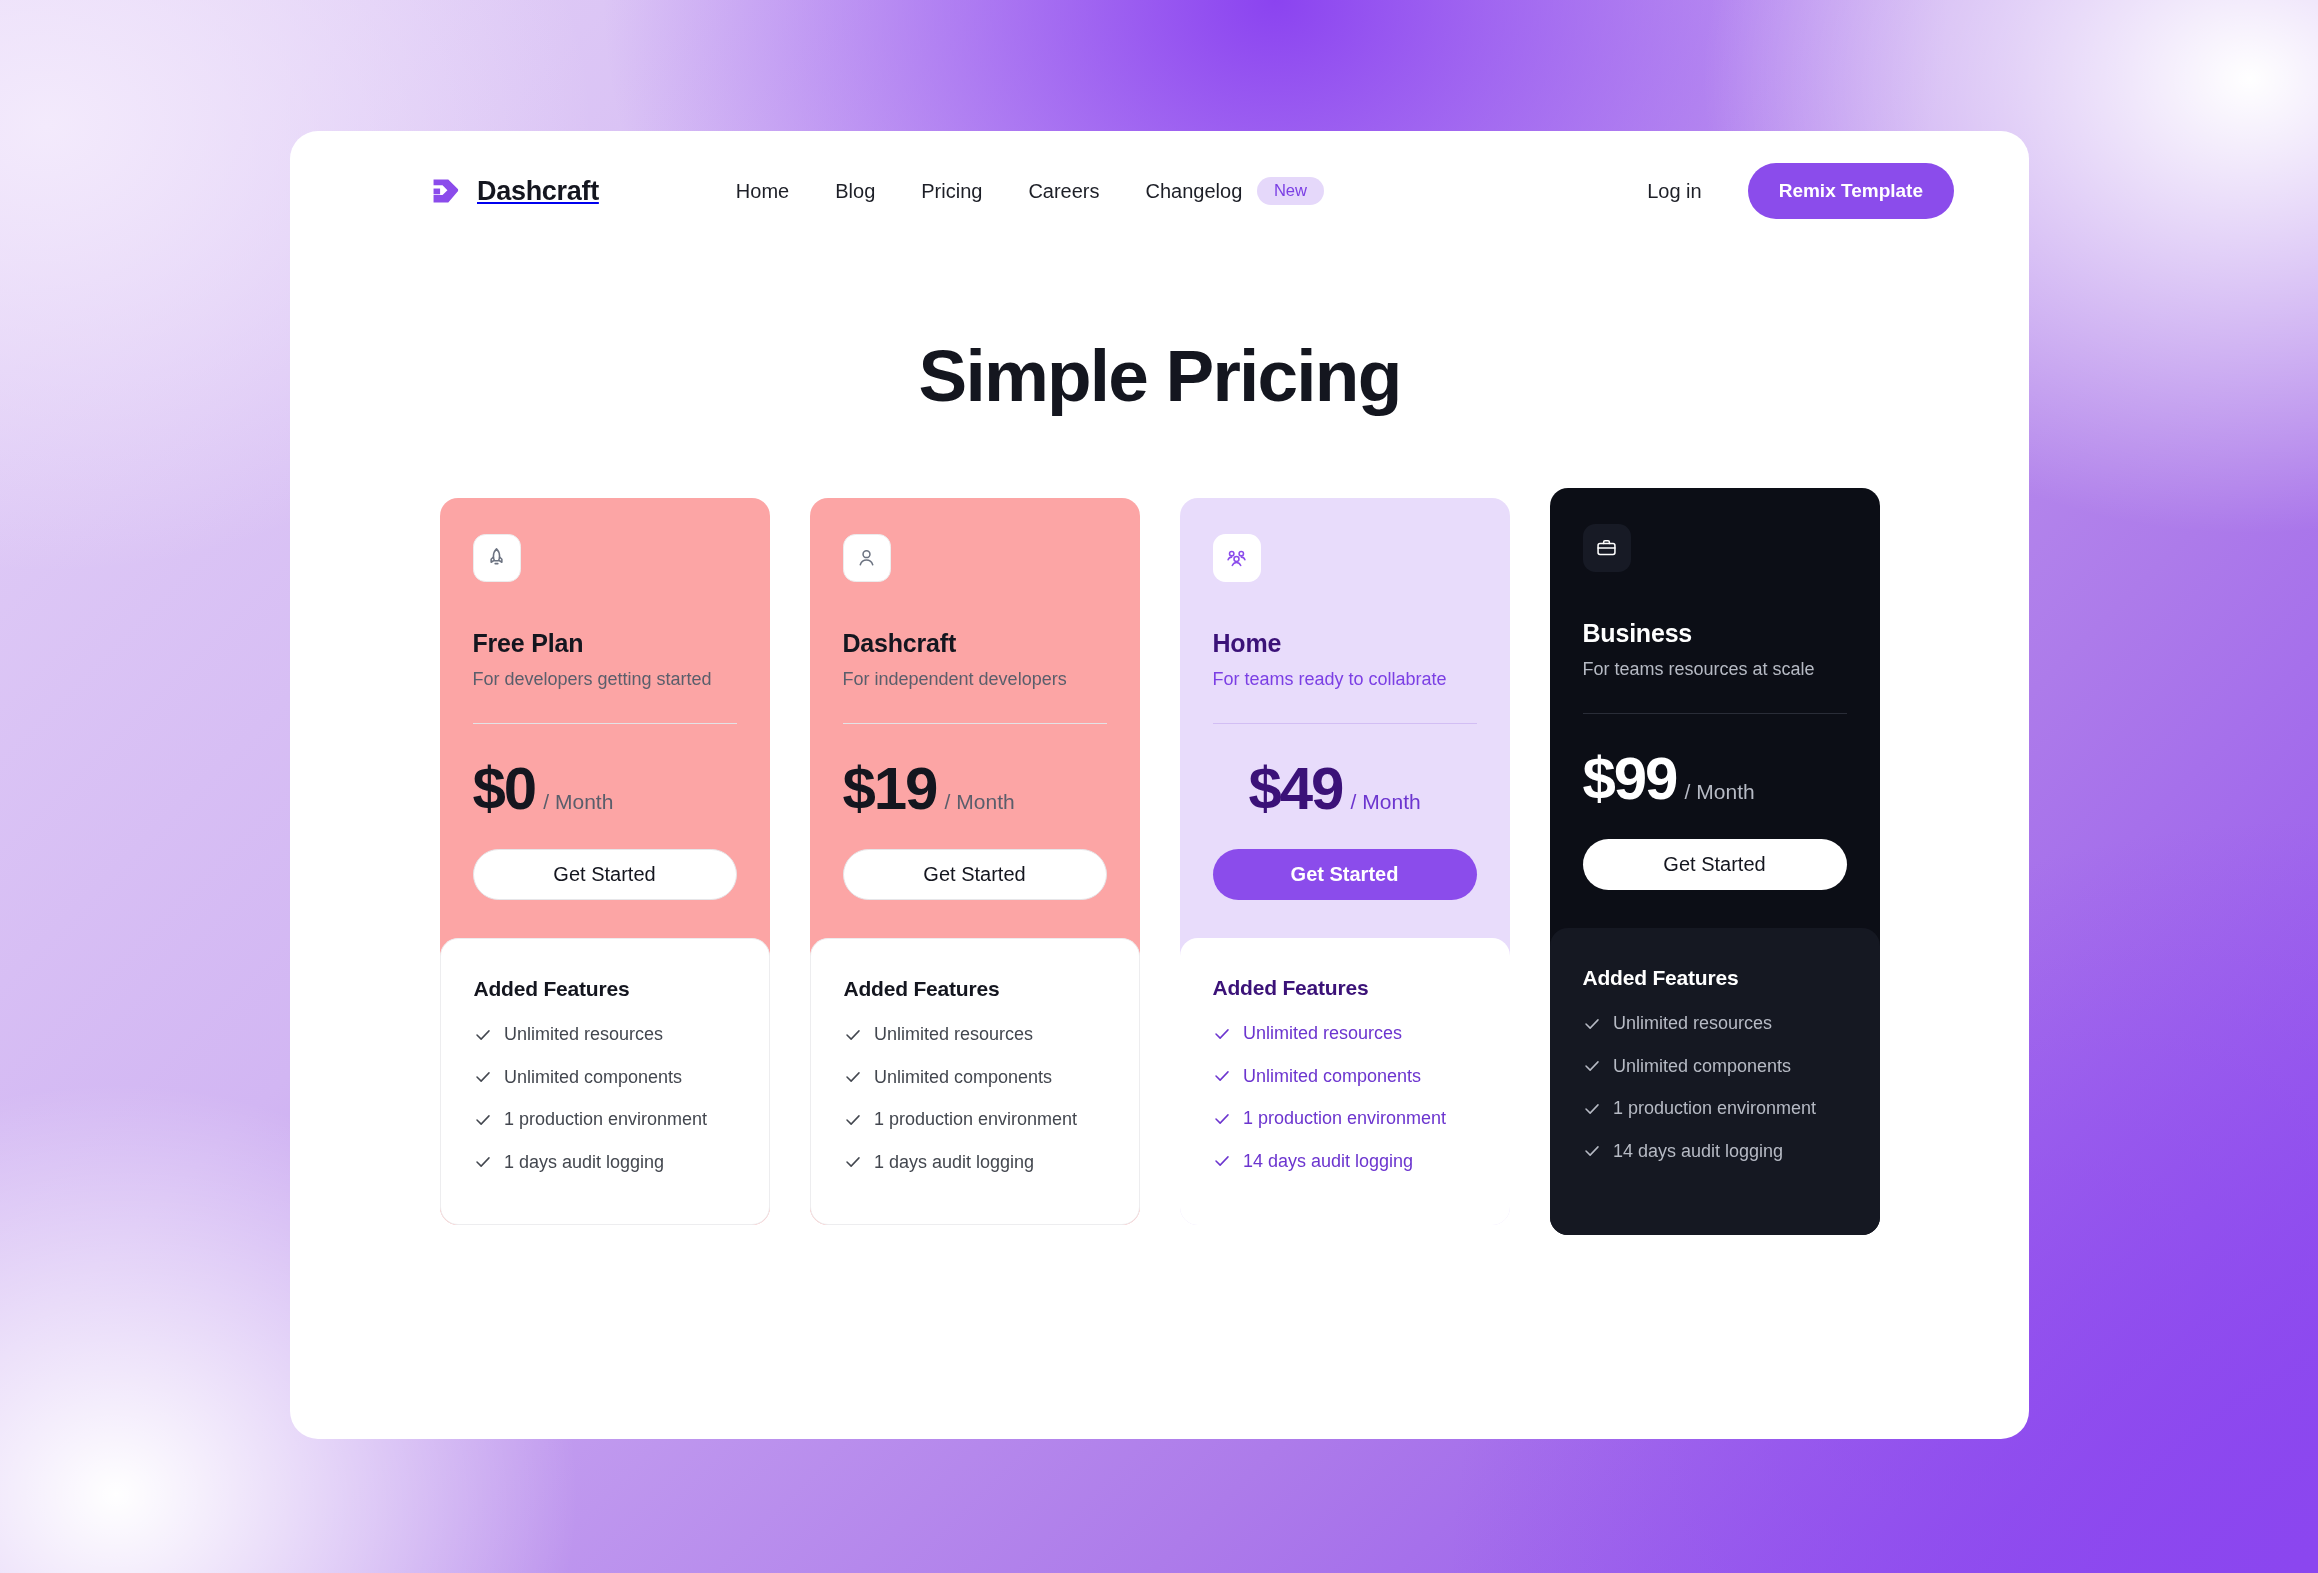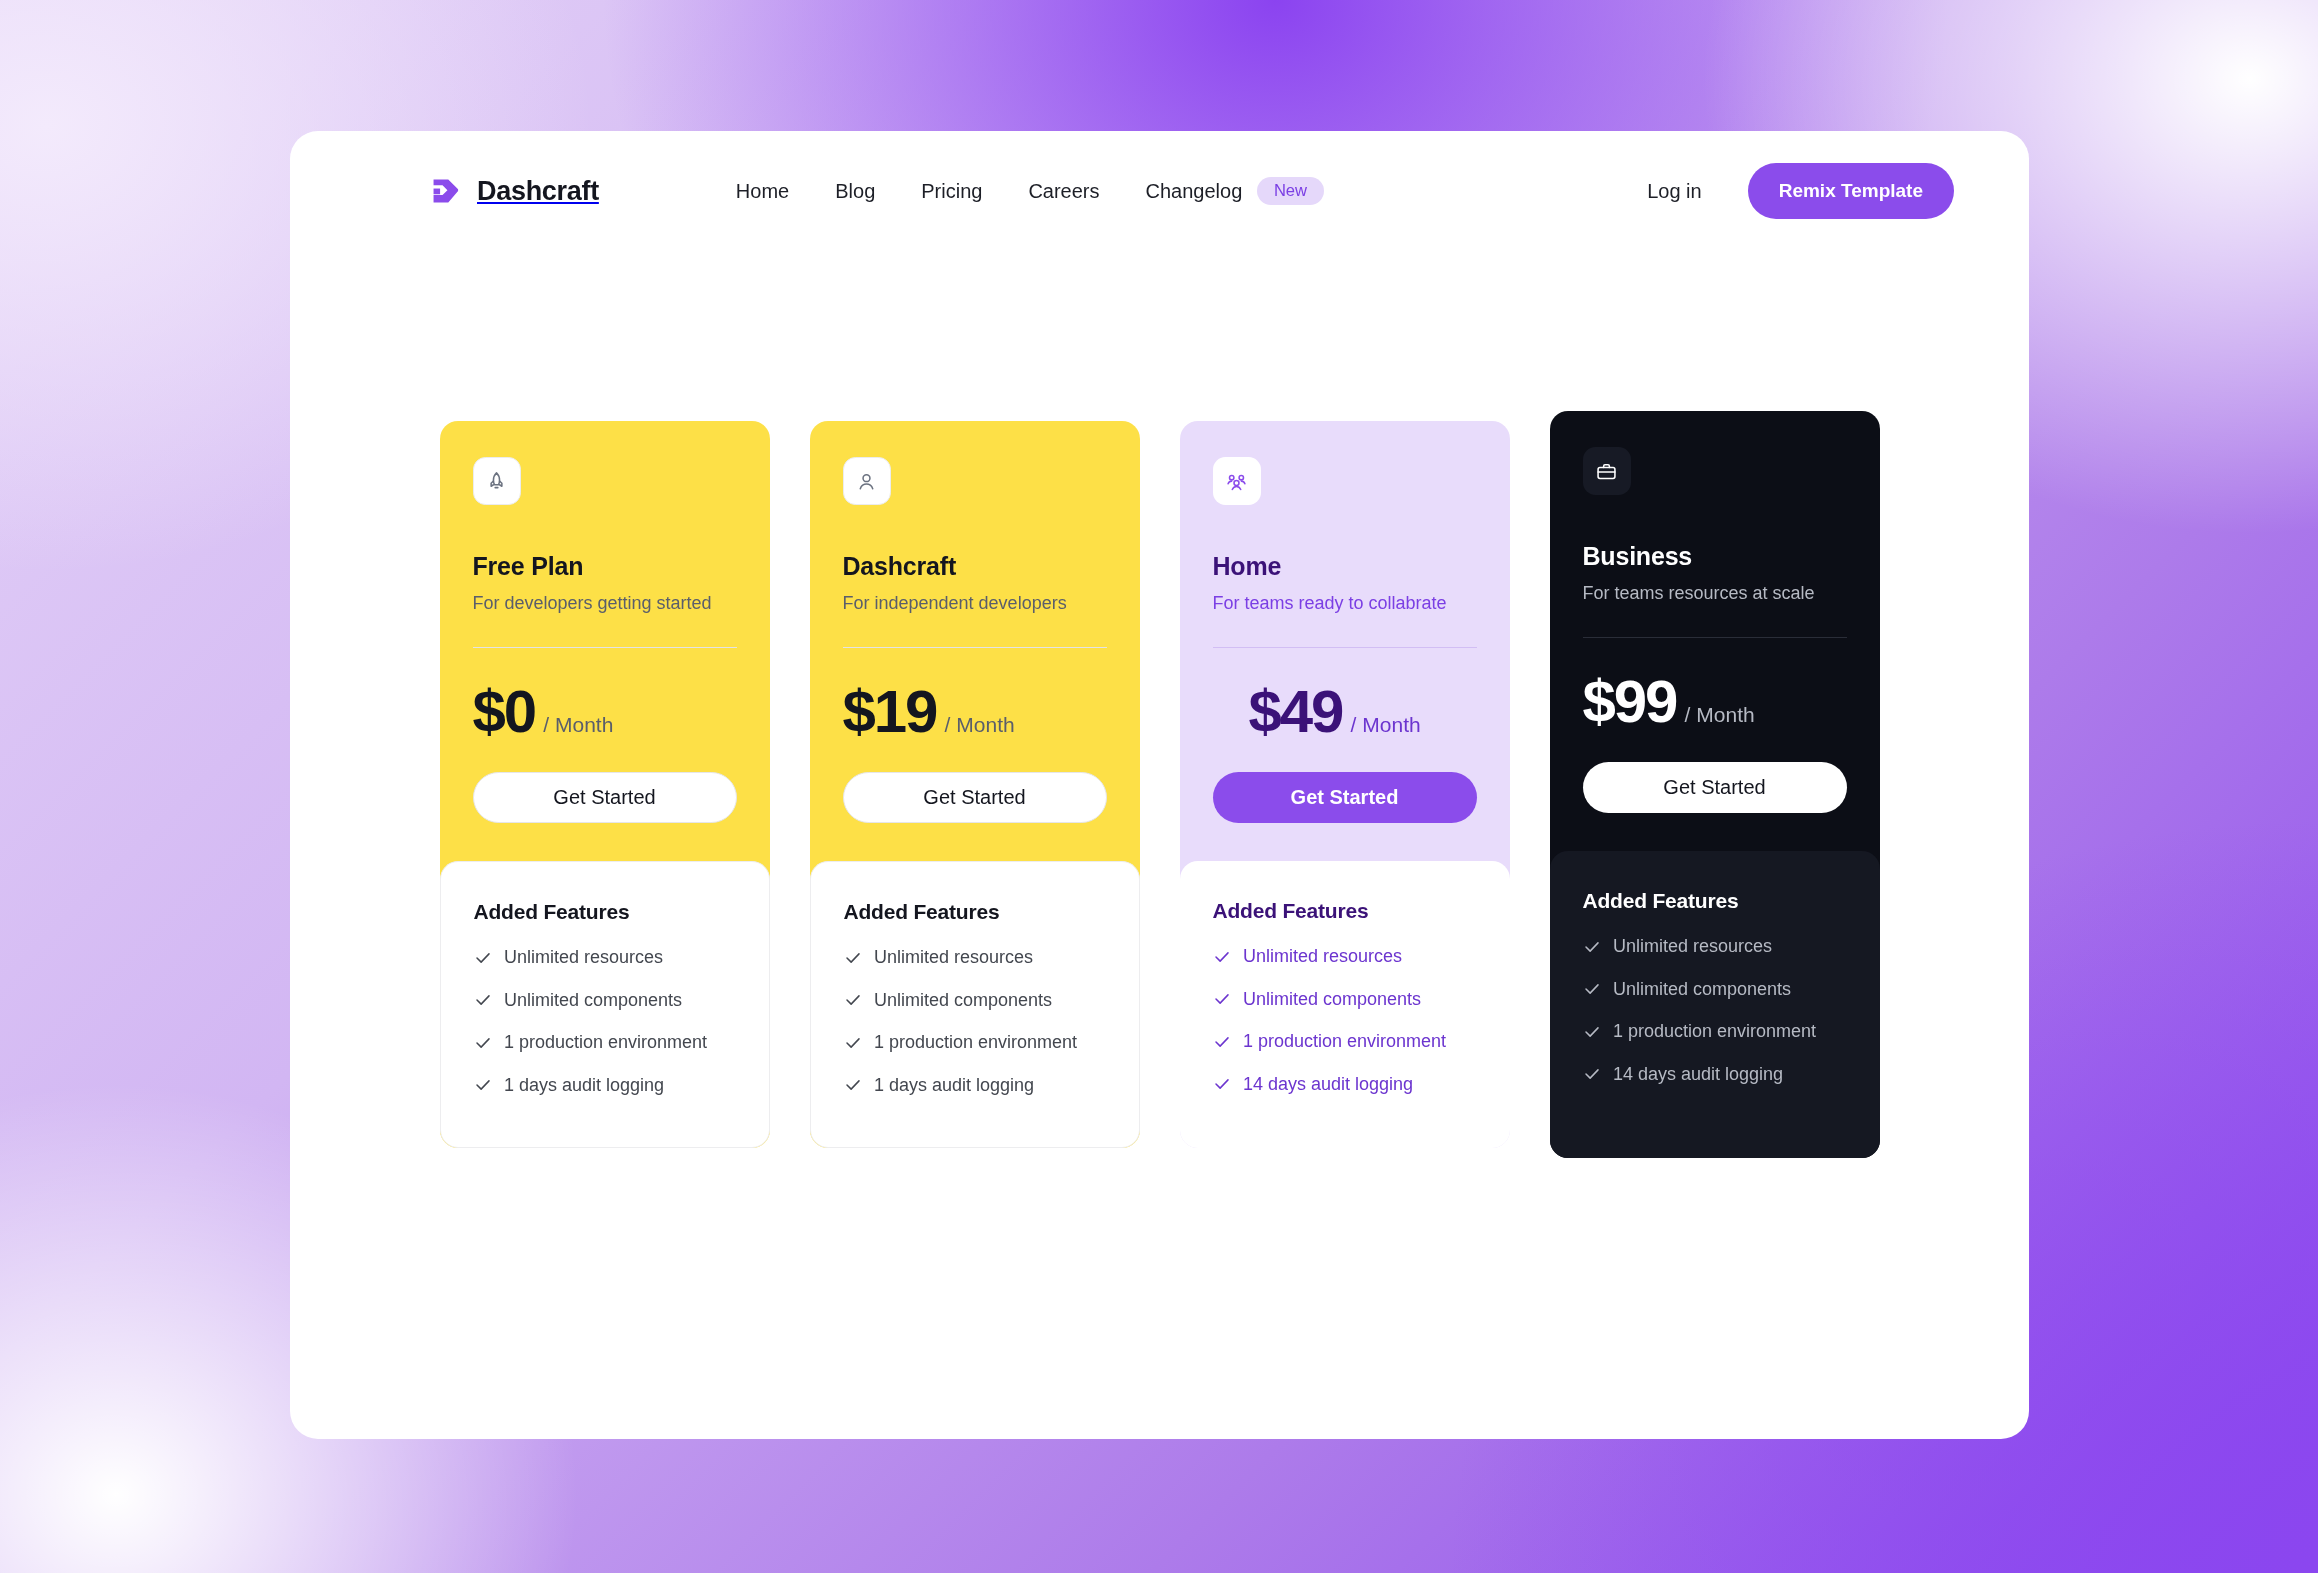--- a/index.html
+++ b/index.html
@@ -132,21 +132,21 @@
 
   .plan-card {
     width: 330px;
     border-radius: 18px;
     padding: 36px 33px 0;
     display: flex;
     flex-direction: column;
   }
 
   
-  .plan-card.v-light   { background: #fde047; min-height: 727px; }
+  .plan-card.v-light   { background: #fca5a5; min-height: 727px; }
   .plan-card.v-accent  { background: #e8dcfb; min-height: 727px; }
   .plan-card.v-dark    { background: #0c0e16; min-height: 727px; }
   .plan-card.lift      { margin-top: -10px; min-height: 747px; }
 
   .plan-icon-box {
     width: 48px; height: 48px;
     border-radius: 12.4px;
     display: flex; align-items: center; justify-content: center;
   }
   .v-light .plan-icon-box  { background: #ffffff; border: 0.8px solid #ececed; }
@@ -267,20 +267,21 @@
       </span>
     </div>
 
     <div class="nav-right">
       <a class="login-link" href="#">Log in</a>
       <button class="btn-remix">Remix Template</button>
     </div>
   </nav>
 
   <section class="hero">
+    <h1 class="hero-title">Simple Pricing</h1>
   </section>
 
   <section class="pricing-grid">
 
     <div class="plan-card v-light">
       <div class="plan-icon-box">
         <svg width="23" height="23" viewBox="0 0 24 24" fill="none" stroke="#6b7280" stroke-width="1.6" stroke-linecap="round" stroke-linejoin="round">
           <path d="M12 3c2.2 2.1 3.2 5 3.2 7.7 0 2-.6 3.7-1.3 4.8h-3.8c-.7-1.1-1.3-2.8-1.3-4.8C8.8 8 9.8 5.1 12 3z"></path>
           <path d="M8.8 11.5 6.4 13.9v3.1l2.4-1.6"></path>
           <path d="M15.2 11.5l2.4 2.4v3.1l-2.4-1.6"></path>

